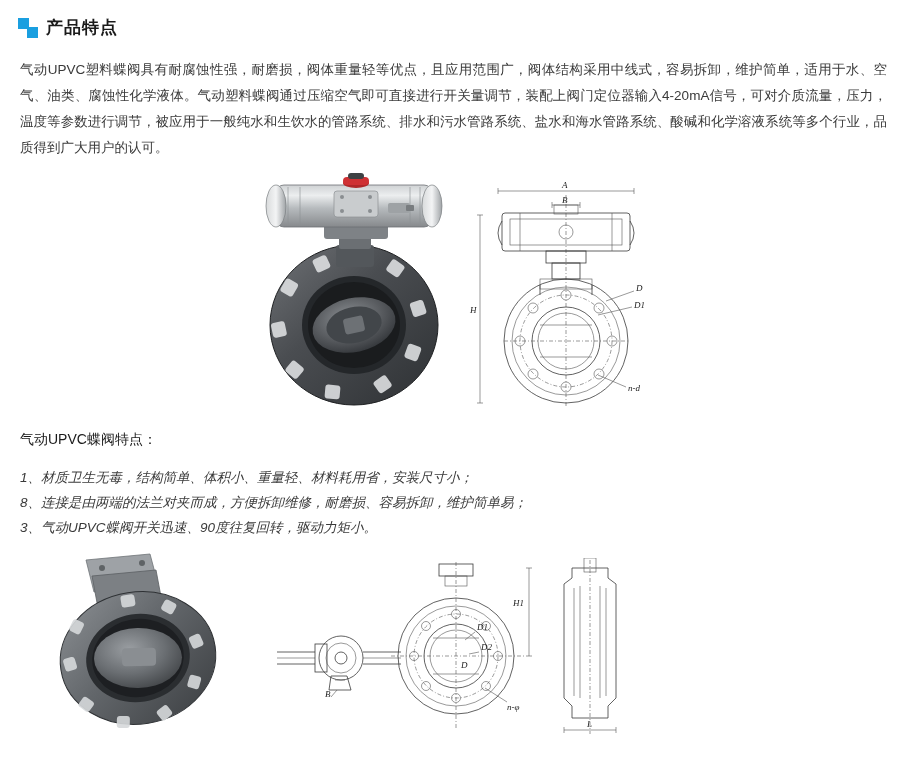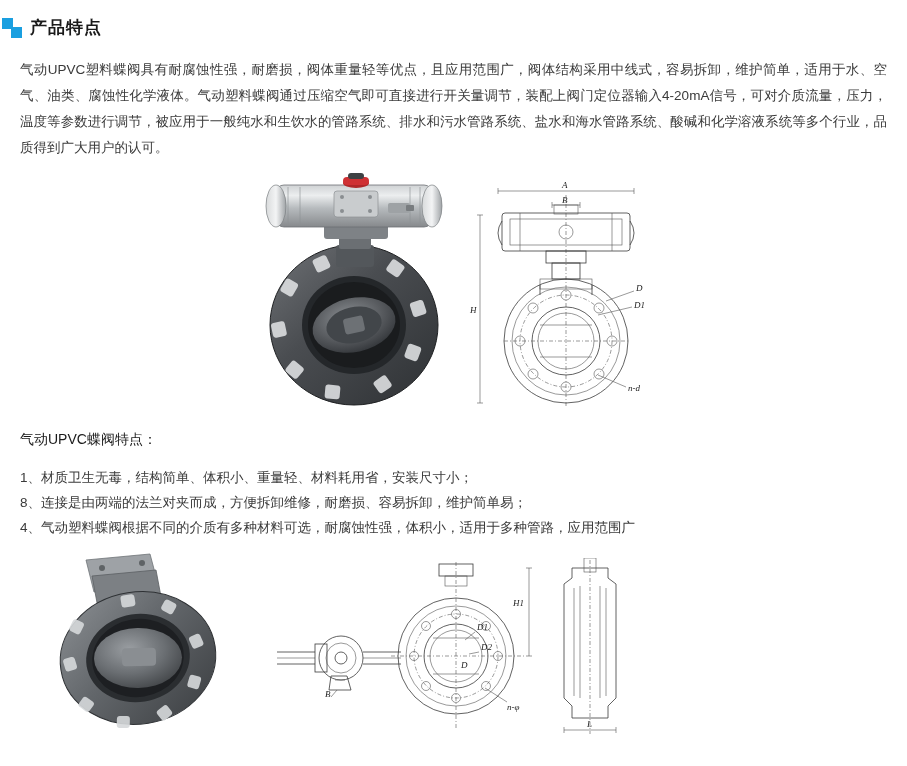--- a/index.html
+++ b/index.html
@@ -19,21 +19,21 @@
     width: 907px;
     height: 766px;
     position: relative;
     box-sizing: border-box;
   }
 
   
   .section-head {
     display: flex;
     align-items: center;
-    padding: 16px 0 0 2px;
+    padding: 16px 0 0 18px;
   }
   .head-mark {
     width: 20px;
     height: 20px;
     position: relative;
     margin-right: 8px;
     flex: 0 0 auto;
   }
   .head-mark .sq1 {
     position: absolute;
@@ -90,20 +90,21 @@
     font-size: 14px;
     font-weight: normal;
     color: #1a1a1a;
   }
 
   
   .features {
     margin: 16px 20px 0 20px;
     padding: 0;
     list-style: none;
+    font-style: italic;
   }
   .features li {
     font-size: 13.5px;
     line-height: 25px;
     color: #3a3a3a;
   }
 
   
   .figure-row-2 {
     position: relative;
@@ -306,21 +307,21 @@
         <text class="dimtxt-i" x="162" y="216">n-d</text>
       </svg>
     </div>
   </div>
 
   <div class="sub-head">气动UPVC蝶阀特点：</div>
 
   <ul class="features">
     <li>1、材质卫生无毒，结构简单、体积小、重量轻、材料耗用省，安装尺寸小；</li>
     <li>8、连接是由两端的法兰对夹而成，方便拆卸维修，耐磨损、容易拆卸，维护简单易；</li>
-    <li>4、气动塑料蝶阀根据不同的介质有多种材料可选，耐腐蚀性强，体积小，适用于多种管路，应用范围广</li>
+    <li>3、气动UPVC蝶阀开关迅速、90度往复回转，驱动力矩小。</li>
   </ul>
 
   <div class="figure-row-2">
 
     <div class="photo-2">
       <svg width="250" height="180" viewBox="0 0 250 180">
         <defs>
           <linearGradient id="bg2" x1="0" y1="0" x2="1" y2="1">
             <stop offset="0%" stop-color="#8d9195"></stop>
             <stop offset="45%" stop-color="#62666a"></stop>

